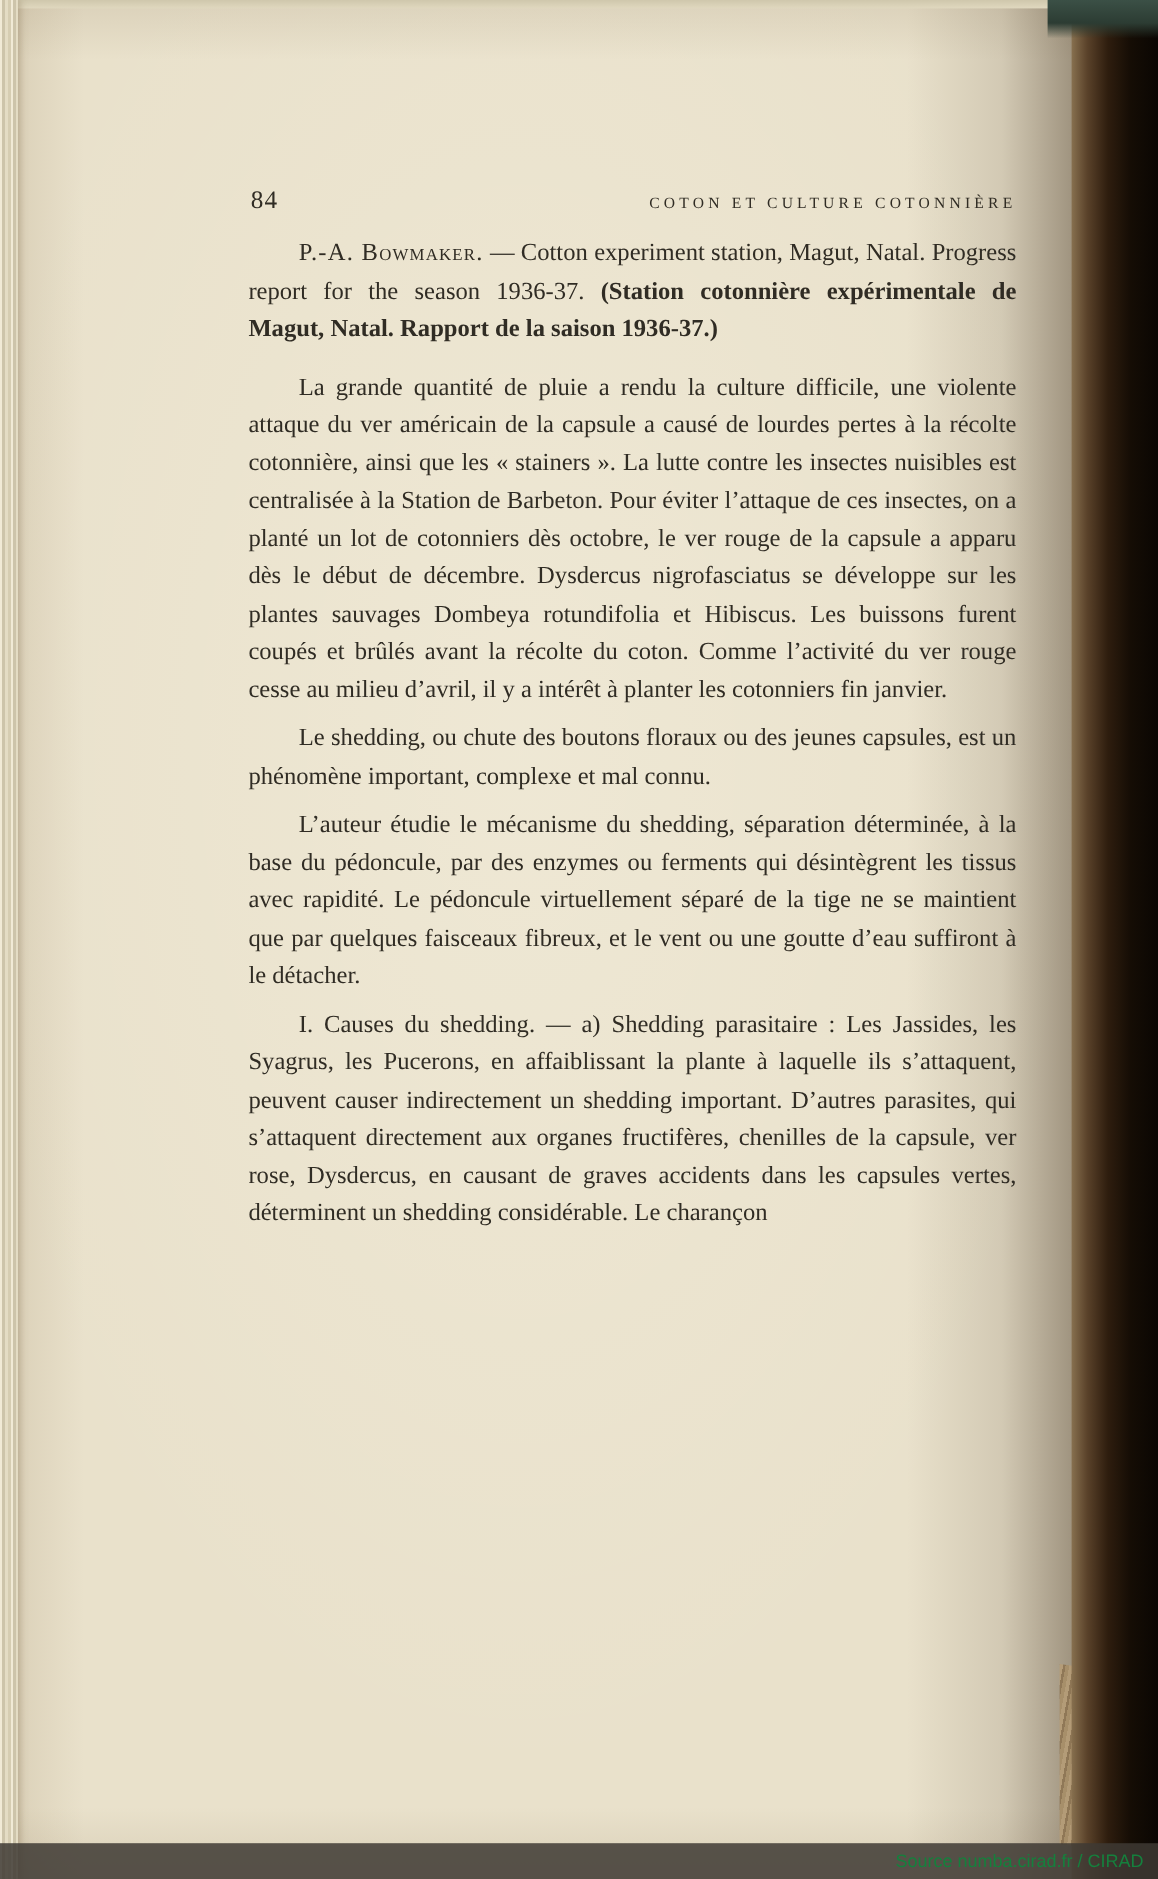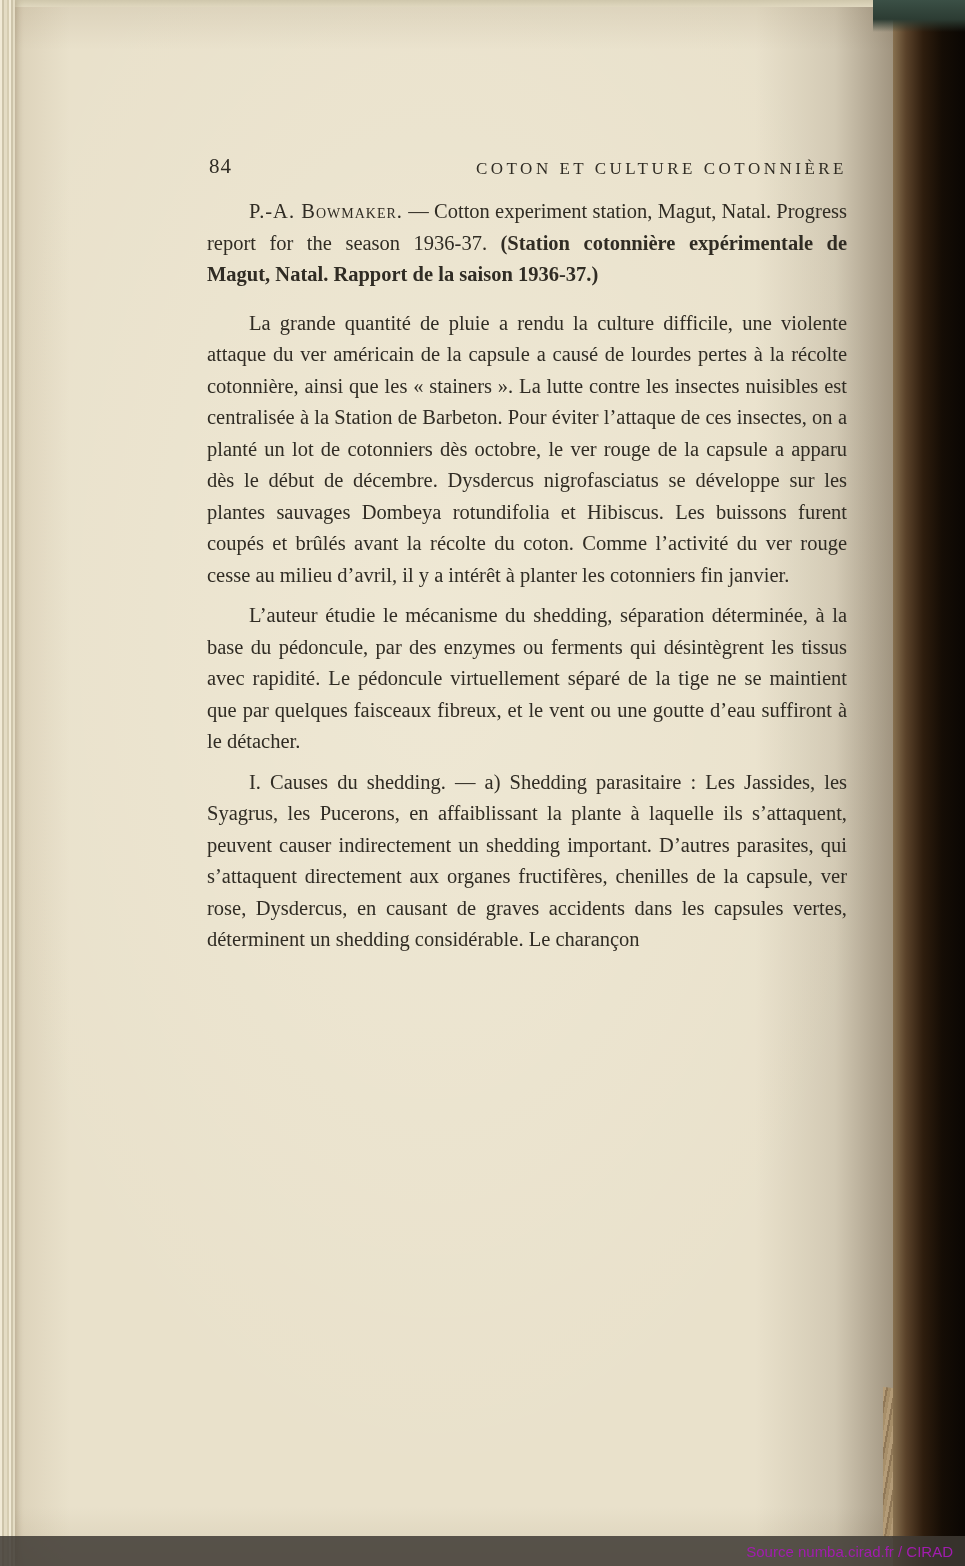--- a/index.html
+++ b/index.html
@@ -74,21 +74,21 @@
     height: 32px;
     margin-bottom: 14px;
     text-align: right;
   }
   .page-number {
     position: absolute; left: 2px; top: 1px;
     font-size: 21px; letter-spacing: 1px;
   }
   .running-title {
     display: inline-block;
-    font-size: 17px;
+    font-size: 13px;
     letter-spacing: 3.5px;
     padding-top: 3px;
     white-space: nowrap;
   }
 
   #content p.block {
     margin: 0 0 9px 0;
     text-indent: 42px;
   }
   #content p.reference { margin-top: 30px; margin-bottom: 17px; }
@@ -96,21 +96,21 @@
 
   .seg-normal {}
   .seg-italic { }
   .seg-bold { font-weight: 700; }
   .seg-smallcaps { font-variant: small-caps; letter-spacing: 1px; }
 
   
   .footer {
     position: absolute; left: 0; right: 0; bottom: 0; height: 30px;
     background: rgba(62,58,52,0.85);
-    color: #a21caf;
+    color: #15803d;
     font-family: "Liberation Sans", "DejaVu Sans", sans-serif;
     font-size: 15px;
     display: flex; align-items: center; justify-content: flex-end;
     padding: 0 12px; box-sizing: border-box;
     z-index: 6;
   }
 </style>
 </head>
 <body>
 
@@ -124,20 +124,21 @@
   <div class="binding-top"></div>
 
   <div class="page-body">
     <div class="running-head">
       <span class="page-number">84</span>
       <span class="running-title">COTON ET CULTURE COTONNIÈRE</span>
     </div>
     <div id="content">
         <p class="block reference"><span class="seg-smallcaps">P.-A. Bowmaker.</span><span class="seg-normal"> — Cotton experiment station, Magut, Natal. Progress report for the season 1936-37. </span><span class="seg-bold">(Station cotonnière expérimentale de Magut, Natal. Rapport de la saison 1936-37.)</span></p>
         <p class="block paragraph"><span class="seg-normal">La grande quantité de pluie a rendu la culture difficile, une violente attaque du ver américain de la capsule a causé de lourdes pertes à la récolte cotonnière, ainsi que les « stainers ». La lutte contre les insectes nuisibles est centralisée à la Station de Barbeton. Pour éviter l’attaque de ces insectes, on a planté un lot de cotonniers dès octobre, le ver rouge de la capsule a apparu dès le début de décembre. </span><span class="seg-italic">Dysdercus nigrofasciatus</span><span class="seg-normal"> se développe sur les plantes sauvages </span><span class="seg-italic">Dombeya rotundifolia</span><span class="seg-normal"> et </span><span class="seg-italic">Hibiscus</span><span class="seg-normal">. Les buissons furent coupés et brûlés avant la récolte du coton. Comme l’activité du ver rouge cesse au milieu d’avril, il y a intérêt à planter les cotonniers fin janvier.</span></p>
+        <p class="block paragraph"><span class="seg-normal">Le shedding, ou chute des boutons floraux ou des jeunes capsules, est un phénomène important, complexe et mal connu.</span></p>
         <p class="block paragraph"><span class="seg-normal">L’auteur étudie le mécanisme du shedding, séparation déterminée, à la base du pédoncule, par des enzymes ou ferments qui désintègrent les tissus avec rapidité. Le pédoncule virtuellement séparé de la tige ne se maintient que par quelques faisceaux fibreux, et le vent ou une goutte d’eau suffiront à le détacher.</span></p>
         <p class="block paragraph"><span class="seg-normal">I. Causes du shedding. — a) </span><span class="seg-italic">Shedding parasitaire : </span><span class="seg-normal">Les </span><span class="seg-italic">Jassides</span><span class="seg-normal">, les </span><span class="seg-italic">Syagrus</span><span class="seg-normal">, les </span><span class="seg-italic">Pucerons</span><span class="seg-normal">, en affaiblissant la plante à laquelle ils s’attaquent, peuvent causer indirectement un shedding important. D’autres parasites, qui s’attaquent directement aux organes fructifères, chenilles de la capsule, ver rose, </span><span class="seg-italic">Dysdercus</span><span class="seg-normal">, en causant de graves accidents dans les capsules vertes, déterminent un shedding considérable. Le charançon</span></p>
       </div>
   </div>
 
   <div class="footer">
     <span>Source numba.cirad.fr / CIRAD</span>
   </div>
 
 </div>

